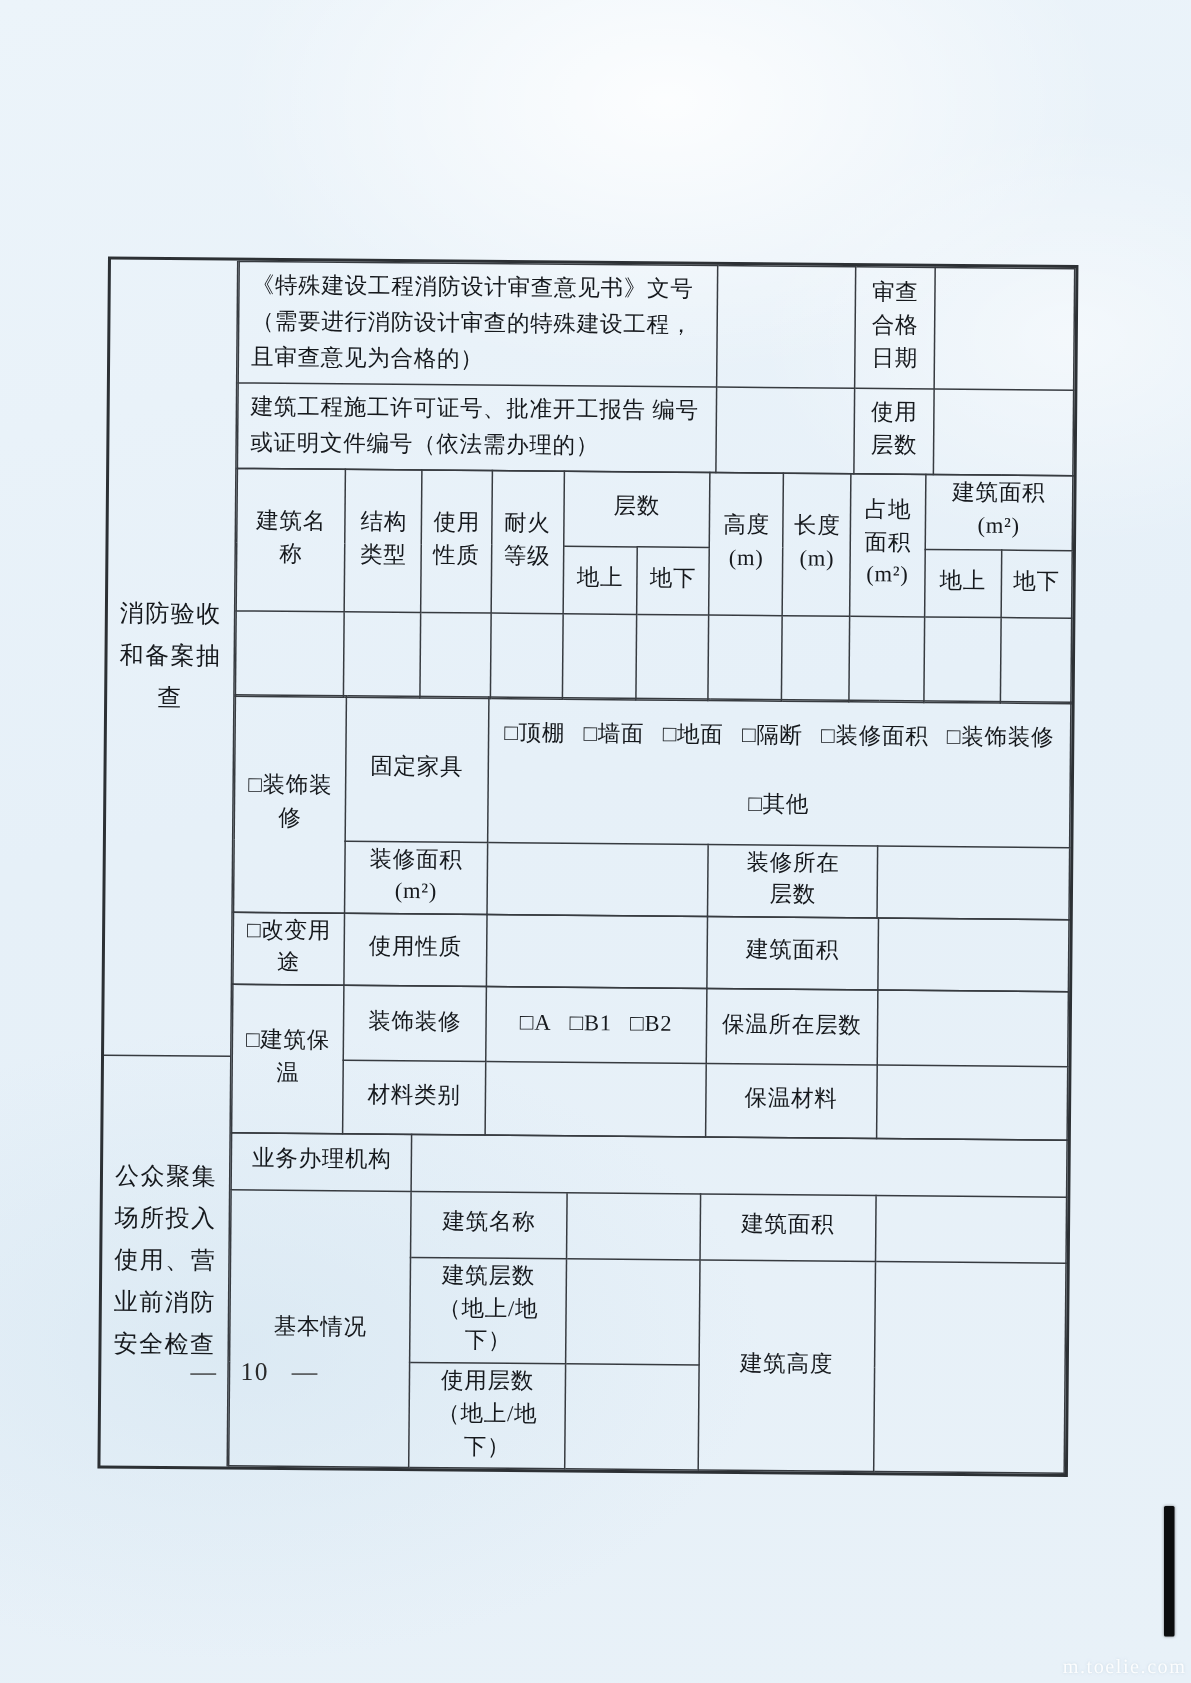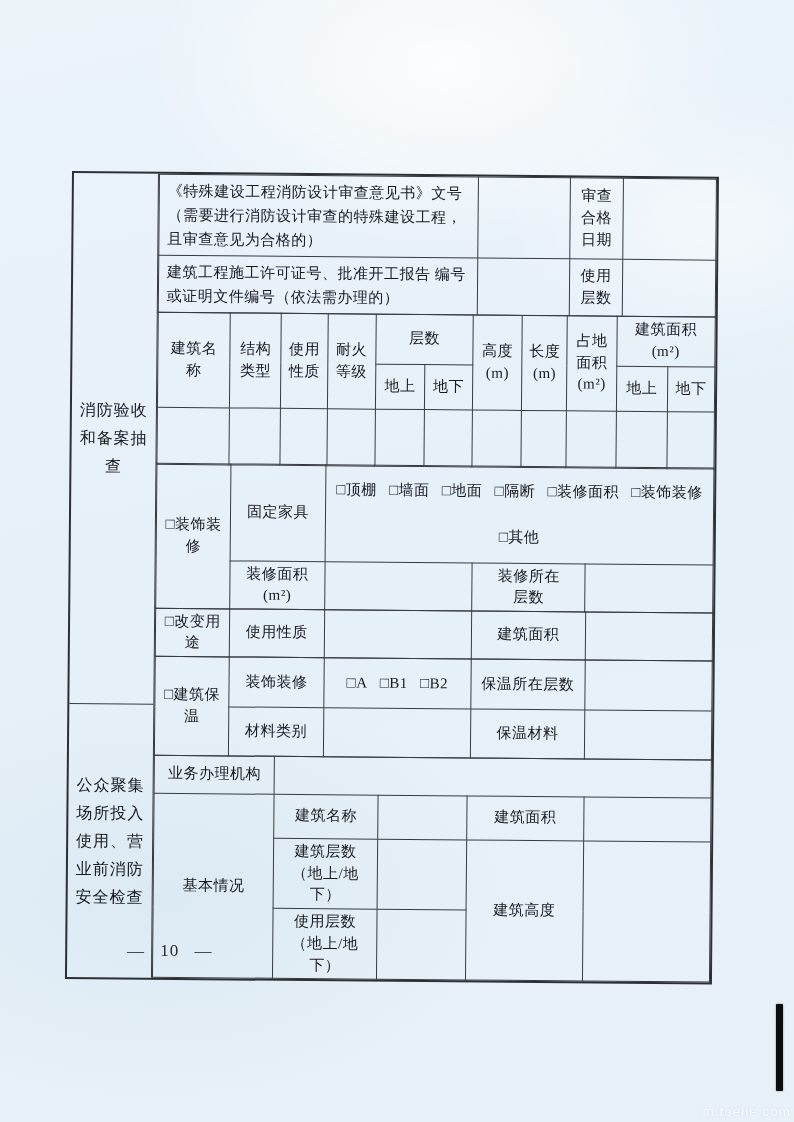--- a/index.html
+++ b/index.html
@@ -41,24 +41,24 @@
   .nw{display:block;max-width:4.6em;margin:0 auto;}
   .opt{display:inline-block;margin:12px 4px;}
   
   tr.rA1{height:76px;} tr.rA2{height:56px;}
   tr.rB1{height:50px;} tr.rB2{height:45px;} tr.rB3{height:57px;}
   tr.rC1{height:55px;} tr.rC2{height:47px;}
   tr.rD{height:45px;}
   tr.rE1{height:45px;} tr.rE2{height:49px;}
   tr.rF1{height:38px;} tr.rF2{height:44px;} tr.rF3{height:64px;} tr.rF4{height:65px;}
   
-  .page-number{position:absolute;left:127px;top:941px;font-size:17px;letter-spacing:1px;word-spacing:10px;color:#2a2a2a;}
+  .page-number{position:absolute;left:127px;top:905px;font-size:17px;letter-spacing:1px;word-spacing:10px;color:#2a2a2a;}
   .watermark{
     position:absolute;right:3px;bottom:3px;
-    font-family:Liberation Sans, sans-serif;
+    font-family:Liberation Serif, serif;
     font-size:13.5px;color:rgba(255,255,255,.9);letter-spacing:1px;
     text-shadow:0 0 2px rgba(180,200,215,.6);
   }
   .scan-bar{position:absolute;left:776px;top:1004px;width:7px;height:87px;background:#0c0d0e;border-radius:1px;box-shadow:0 0 2px rgba(0,0,0,.5);}
 </style>
 </head>
 <body>
 
 <div class="form-wrap">
 

